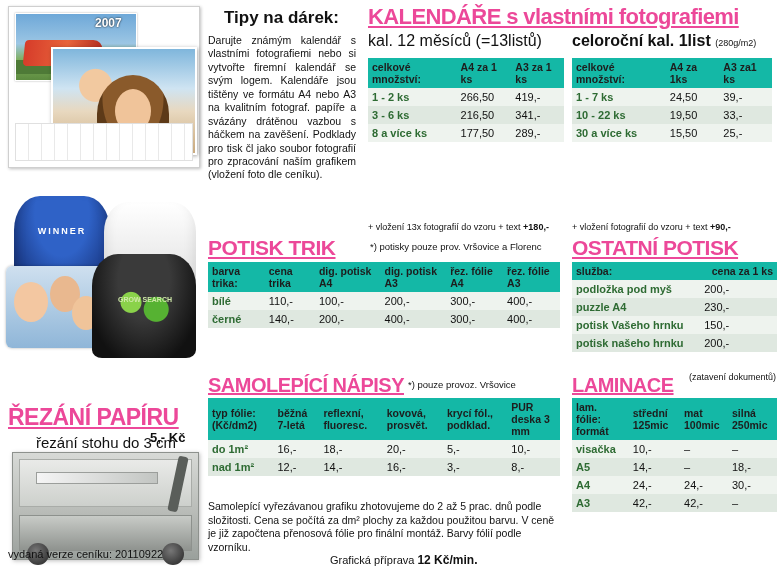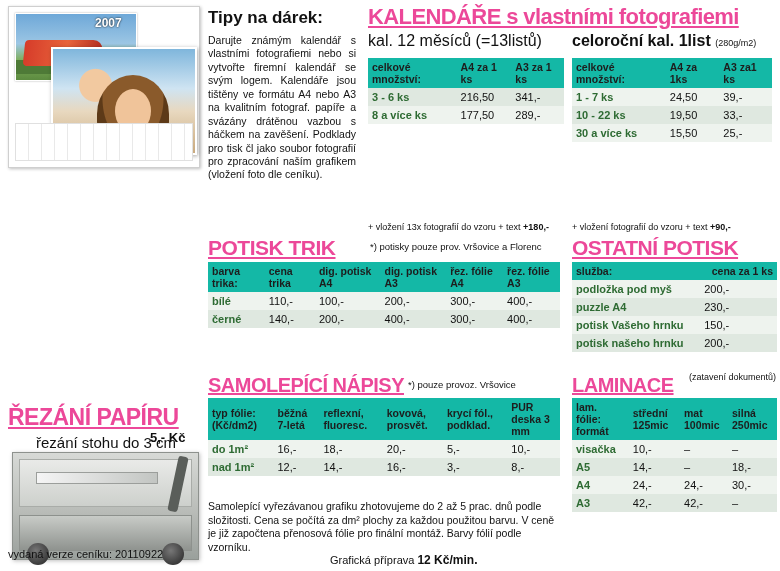--- a/index.html
+++ b/index.html
@@ -155,21 +155,21 @@
   .cutter .wheel{
     position:absolute;left:14px;bottom:-6px;width:22px;height:22px;border-radius:50%;
     background:radial-gradient(circle at 40% 35%,#777,#222);
   }
   .cutter .wheel.r{left:auto;right:14px;}
 
   
   .tipy{
     position:absolute;left:208px;top:8px;width:148px;
   }
-  .tipy h2{margin:0 0 6px 0;font-size:17px;font-weight:bold;}
+  .tipy h2{margin:0 0 6px 16px;font-size:17px;font-weight:bold;}
   .tipy p{margin:0;font-size:10.5px;line-height:1.28;text-align:justify;}
 
   .rezani-title{
     position:absolute;left:8px;top:404px;font-size:23px;font-weight:bold;letter-spacing:-0.5px;
   }
   .rezani-sub{position:absolute;left:36px;top:434px;font-size:15px;}
   .rezani-price{position:absolute;left:150px;top:430px;font-size:13px;font-weight:bold;}
 
   .verze{position:absolute;left:8px;top:548px;font-size:11px;}
 
@@ -211,40 +211,59 @@
   <div class="calpic">
     <div class="sky"></div>
     <div class="year">2007</div>
     <div class="photo">
       <div class="hair"></div>
       <div class="face"></div>
     </div>
     <div class="grid"></div>
   </div>
 
+  <div class="shirts">
+    <div class="shirt blue">
+      <div class="w">WINNER</div>
+    </div>
+    <div class="shirt white"></div>
+    <div class="shirt photo">
+      <div class="f1"></div>
+      <div class="f2"></div>
+      <div class="f3"></div>
+    </div>
+    <div class="shirt black">
+      <div class="logo">GROW SEARCH</div>
+    </div>
+  </div>
 
   <div class="tipy">
     <h2>Tipy na dárek:</h2>
     <p>Darujte známým kalendář s vlastními fotografiemi nebo si vytvořte firemní kalendář se svým logem. Kalendáře jsou tištěny ve formátu A4 nebo A3 na kvalitním fotograf. papíře a svázány drátěnou vazbou s háčkem na zavěšení. Podklady pro tisk čl jako soubor fotografií pro zpracování naším grafikem (vložení foto dle ceníku).</p>
   </div>
 
   <div class="kal-title sec-title">KALENDÁŘE s vlastními fotografiemi</div>
   <div class="kal-sub1">kal. 12 měsíců (=13listů)</div>
   <div class="kal-sub2">
     <span>celoroční kal. 1list</span>
     <span class="g">(280g/m2)</span>
   </div>
 
   <div class="tbl-kal-left">
     <table class="tbl">
       <tbody>
           <tr class="hdr hdr-band">
         <td>celkové množství:</td>
         <td>A4 za 1 ks</td>
         <td>A3 za 1 ks</td>
+      </tr>
+      <tr class="row-a">
+        <td class="green">1 - 2 ks</td>
+        <td>266,50</td>
+        <td>419,-</td>
       </tr>
       <tr class="row-b">
         <td class="green">3 - 6 ks</td>
         <td>216,50</td>
         <td>341,-</td>
       </tr>
       <tr class="row-a">
         <td class="green">8 a více ks</td>
         <td>177,50</td>
         <td>289,-</td>

